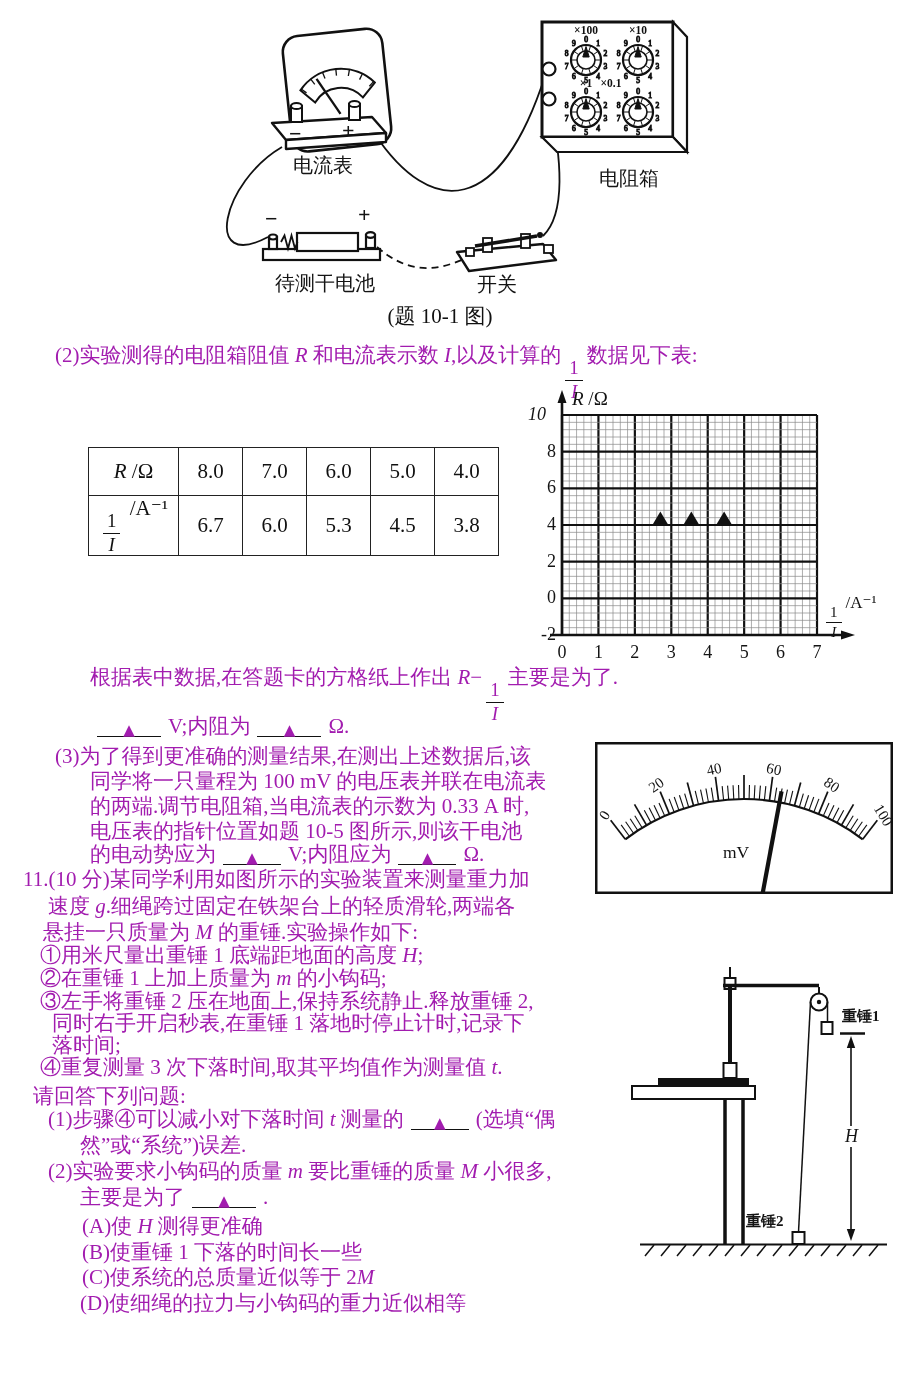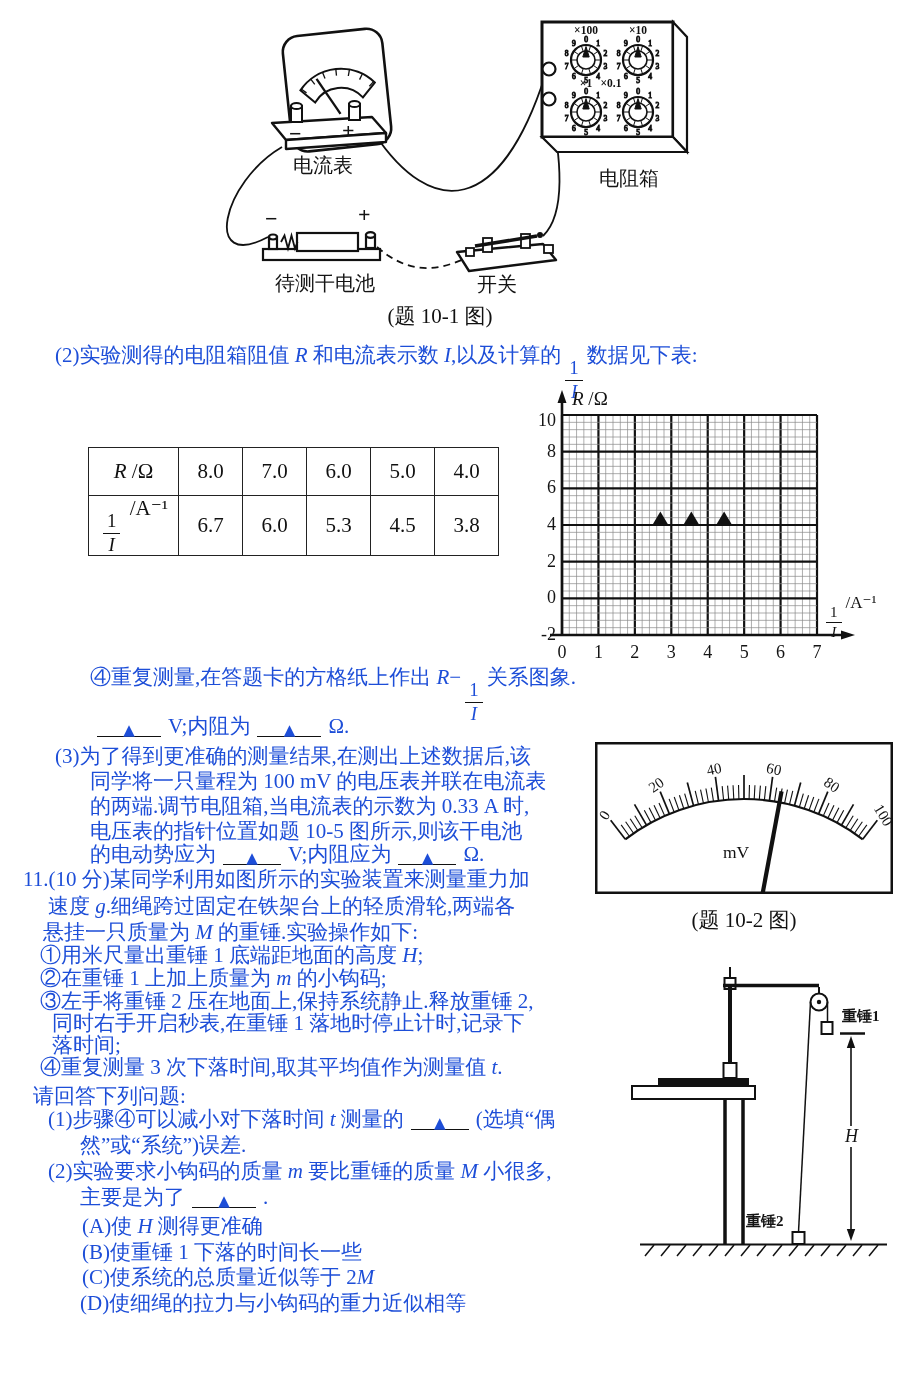--- a/index.html
+++ b/index.html
@@ -1,18 +1,18 @@
 <!DOCTYPE html>
 <html><head>
 <meta charset="utf-8">
 <style>
   html,body{margin:0;padding:0;}
   body{width:914px;height:1383px;position:relative;background:#ffffff;color:#111;
        font-family:"Liberation Serif","DejaVu Serif",serif;overflow:hidden;}
-  .txt{position:absolute;font-size:21px;line-height:1.25;white-space:nowrap;color:#1d4ed8;}
+  .txt{position:absolute;font-size:21px;line-height:1.25;white-space:nowrap;color:#a21caf;}
   .it{font-style:italic;font-family:"Liberation Serif","DejaVu Serif",serif;}
   .frac{display:inline-flex;flex-direction:column;align-items:center;vertical-align:-0.62em;
         line-height:1;margin:0 4px;font-size:0.9em;}
   .frac .fn{padding:0 4px 2px;border-bottom:1.5px solid #111;}
   .frac .fd{padding-top:2px;}
   .blank{display:inline-flex;align-items:flex-end;justify-content:center;
          border-bottom:1.7px solid #111;height:22px;margin:0 7px;}
   .blank .tri{font-size:15px;line-height:1;transform:translateY(2px);font-family:"DejaVu Sans",sans-serif;}
   .lbl{position:absolute;white-space:nowrap;font-size:20px;color:#141414;}
   .sign{position:absolute;font-size:22px;font-weight:bold;color:#141414;}
@@ -326,41 +326,41 @@
       <polygon points="34,4 29.5,17 38.5,17" fill="#111"></polygon>
       <polygon points="132.361,125.501 124.36099999999999,139.001 140.361,139.001" fill="#111"></polygon>
       <polygon points="163.32649999999998,125.501 155.32649999999998,139.001 171.32649999999998,139.001" fill="#111"></polygon>
       <polygon points="196.11350000000002,125.501 188.11350000000002,139.001 204.11350000000002,139.001" fill="#111"></polygon>
     </svg>
   <div class="axis-lbl" style="left:44px;top:2px;font-size:19px"><span class="it">R</span><span> /Ω</span></div>
   <div class="axis-lbl" style="left:294px;top:206px;font-size:17px"><span class="frac">
         <span class="fn">1</span>
         <span class="fd it">I</span>
       </span><span>/A⁻¹</span></div>
-<span class="gt" style="left: 0px; top: 24px; width: 28px; text-align: right;">10</span>
+<span class="gt" style="left: 0px; top: 18px; width: 28px;  font-style: italic;">10</span>
     <span class="gt" style="left: 0px; top: 54.667px; width: 28px; text-align: right;">8</span>
     <span class="gt" style="left: 0px; top: 91.334px; width: 28px; text-align: right;">6</span>
     <span class="gt" style="left: 0px; top: 128.001px; width: 28px; text-align: right;">4</span>
     <span class="gt" style="left: 0px; top: 164.668px; width: 28px; text-align: right;">2</span>
     <span class="gt" style="left: 0px; top: 201.335px; width: 28px; text-align: right;">0</span>
     <span class="gt" style="left: 0px; top: 238.002px; width: 28px; text-align: right;">-2</span>
     <span class="gt" style="left: 23px; top: 256px; width: 22px; text-align: center;">0</span>
     <span class="gt" style="left: 59.43px; top: 256px; width: 22px; text-align: center;">1</span>
     <span class="gt" style="left: 95.86px; top: 256px; width: 22px; text-align: center;">2</span>
     <span class="gt" style="left: 132.29px; top: 256px; width: 22px; text-align: center;">3</span>
     <span class="gt" style="left: 168.72px; top: 256px; width: 22px; text-align: center;">4</span>
     <span class="gt" style="left: 205.15px; top: 256px; width: 22px; text-align: center;">5</span>
     <span class="gt" style="left: 241.58px; top: 256px; width: 22px; text-align: center;">6</span>
     <span class="gt" style="left: 278.01px; top: 256px; width: 22px; text-align: center;">7</span>
   </div>
 
-<div class="txt" style="left:90px;top:664px"><span>④重复测量,在答题卡的方格纸上作出 </span><span class="it">R</span><span>−</span><span class="frac">
+<div class="txt" style="left:90px;top:664px"><span>根据表中数据,在答题卡的方格纸上作出 </span><span class="it">R</span><span>−</span><span class="frac">
       <span class="fn">1</span>
       <span class="fd it">I</span>
-    </span><span>关系图象.</span></div>
+    </span><span>主要是为了.</span></div>
 <div class="txt" style="left:90px;top:713px"><span class="blank" style="min-width: 64px;">
       <span class="tri">▲</span>
     </span><span>V;内阻为</span><span class="blank" style="min-width: 64px;">
       <span class="tri">▲</span>
     </span><span>Ω.</span></div>
 
 <div class="txt" style="left:55px;top:743px"><span>(3)为了得到更准确的测量结果,在测出上述数据后,该</span></div>
 <div class="txt" style="left:90px;top:768px"><span>同学将一只量程为 100 mV 的电压表并联在电流表</span></div>
 <div class="txt" style="left:90px;top:793px"><span>的两端.调节电阻箱,当电流表的示数为 0.33 A 时,</span></div>
 <div class="txt" style="left:90px;top:818px"><span>电压表的指针位置如题 10-5 图所示,则该干电池</span></div>
@@ -427,21 +427,20 @@
       <line x1="267.70847865670055" y1="97.29609864320915" x2="282.3187529529098" y2="78.2556184762195" stroke="#111" stroke-width="1.7"></line>
       <text x="13.854962760064012" y="75.87555845534578" text-anchor="middle" font-size="15" fill="#111" transform="rotate(-58.125 13.854962760064012 75.87555845534578)">0</text>
       <text x="64.04427801495007" y="46.898743782494336" text-anchor="middle" font-size="15" fill="#111" transform="rotate(-34.875 64.04427801495007 46.898743782494336)">20</text>
       <text x="120.02318532714855" y="31.899240775014107" text-anchor="middle" font-size="15" fill="#111" transform="rotate(-11.625 120.02318532714855 31.899240775014107)">40</text>
       <text x="177.97681467285145" y="31.899240775014107" text-anchor="middle" font-size="15" fill="#111" transform="rotate(11.625 177.97681467285145 31.899240775014107)">60</text>
       <text x="233.95572198504993" y="46.898743782494336" text-anchor="middle" font-size="15" fill="#111" transform="rotate(34.875 233.95572198504993 46.898743782494336)">80</text>
       <text x="284.14503723993596" y="75.87555845534578" text-anchor="middle" font-size="15" fill="#111" transform="rotate(58.125 284.14503723993596 75.87555845534578)">100</text>
       <line x1="167.7" y1="151" x2="186.54051825138237" y2="49.44948904182536" stroke="#111" stroke-width="4.2"></line>
       <text x="128" y="116" font-size="17.5" fill="#111">mV</text>
     </svg>
-  <div id="vm-caption">(题 10-2 图)</div>
 </div>
 
 <div class="txt" style="left:23px;top:866px"><span>11.(10 分)某同学利用如图所示的实验装置来测量重力加</span></div>
 <div class="txt" style="left:48px;top:893px"><span>速度 </span><span class="it">g</span><span>.细绳跨过固定在铁架台上的轻质滑轮,两端各</span></div>
 <div class="txt" style="left:43px;top:919px"><span>悬挂一只质量为 </span><span class="it">M</span><span> 的重锤.实验操作如下:</span></div>
 <div class="txt" style="left:40px;top:942px"><span>①用米尺量出重锤 1 底端距地面的高度 </span><span class="it">H</span><span>;</span></div>
 <div class="txt" style="left:40px;top:965px"><span>②在重锤 1 上加上质量为 </span><span class="it">m</span><span> 的小钩码;</span></div>
 <div class="txt" style="left:40px;top:988px"><span>③左手将重锤 2 压在地面上,保持系统静止.释放重锤 2,</span></div>
 <div class="txt" style="left:52px;top:1010px"><span>同时右手开启秒表,在重锤 1 落地时停止计时,记录下</span></div>
 <div class="txt" style="left:52px;top:1032px"><span>落时间;</span></div>

